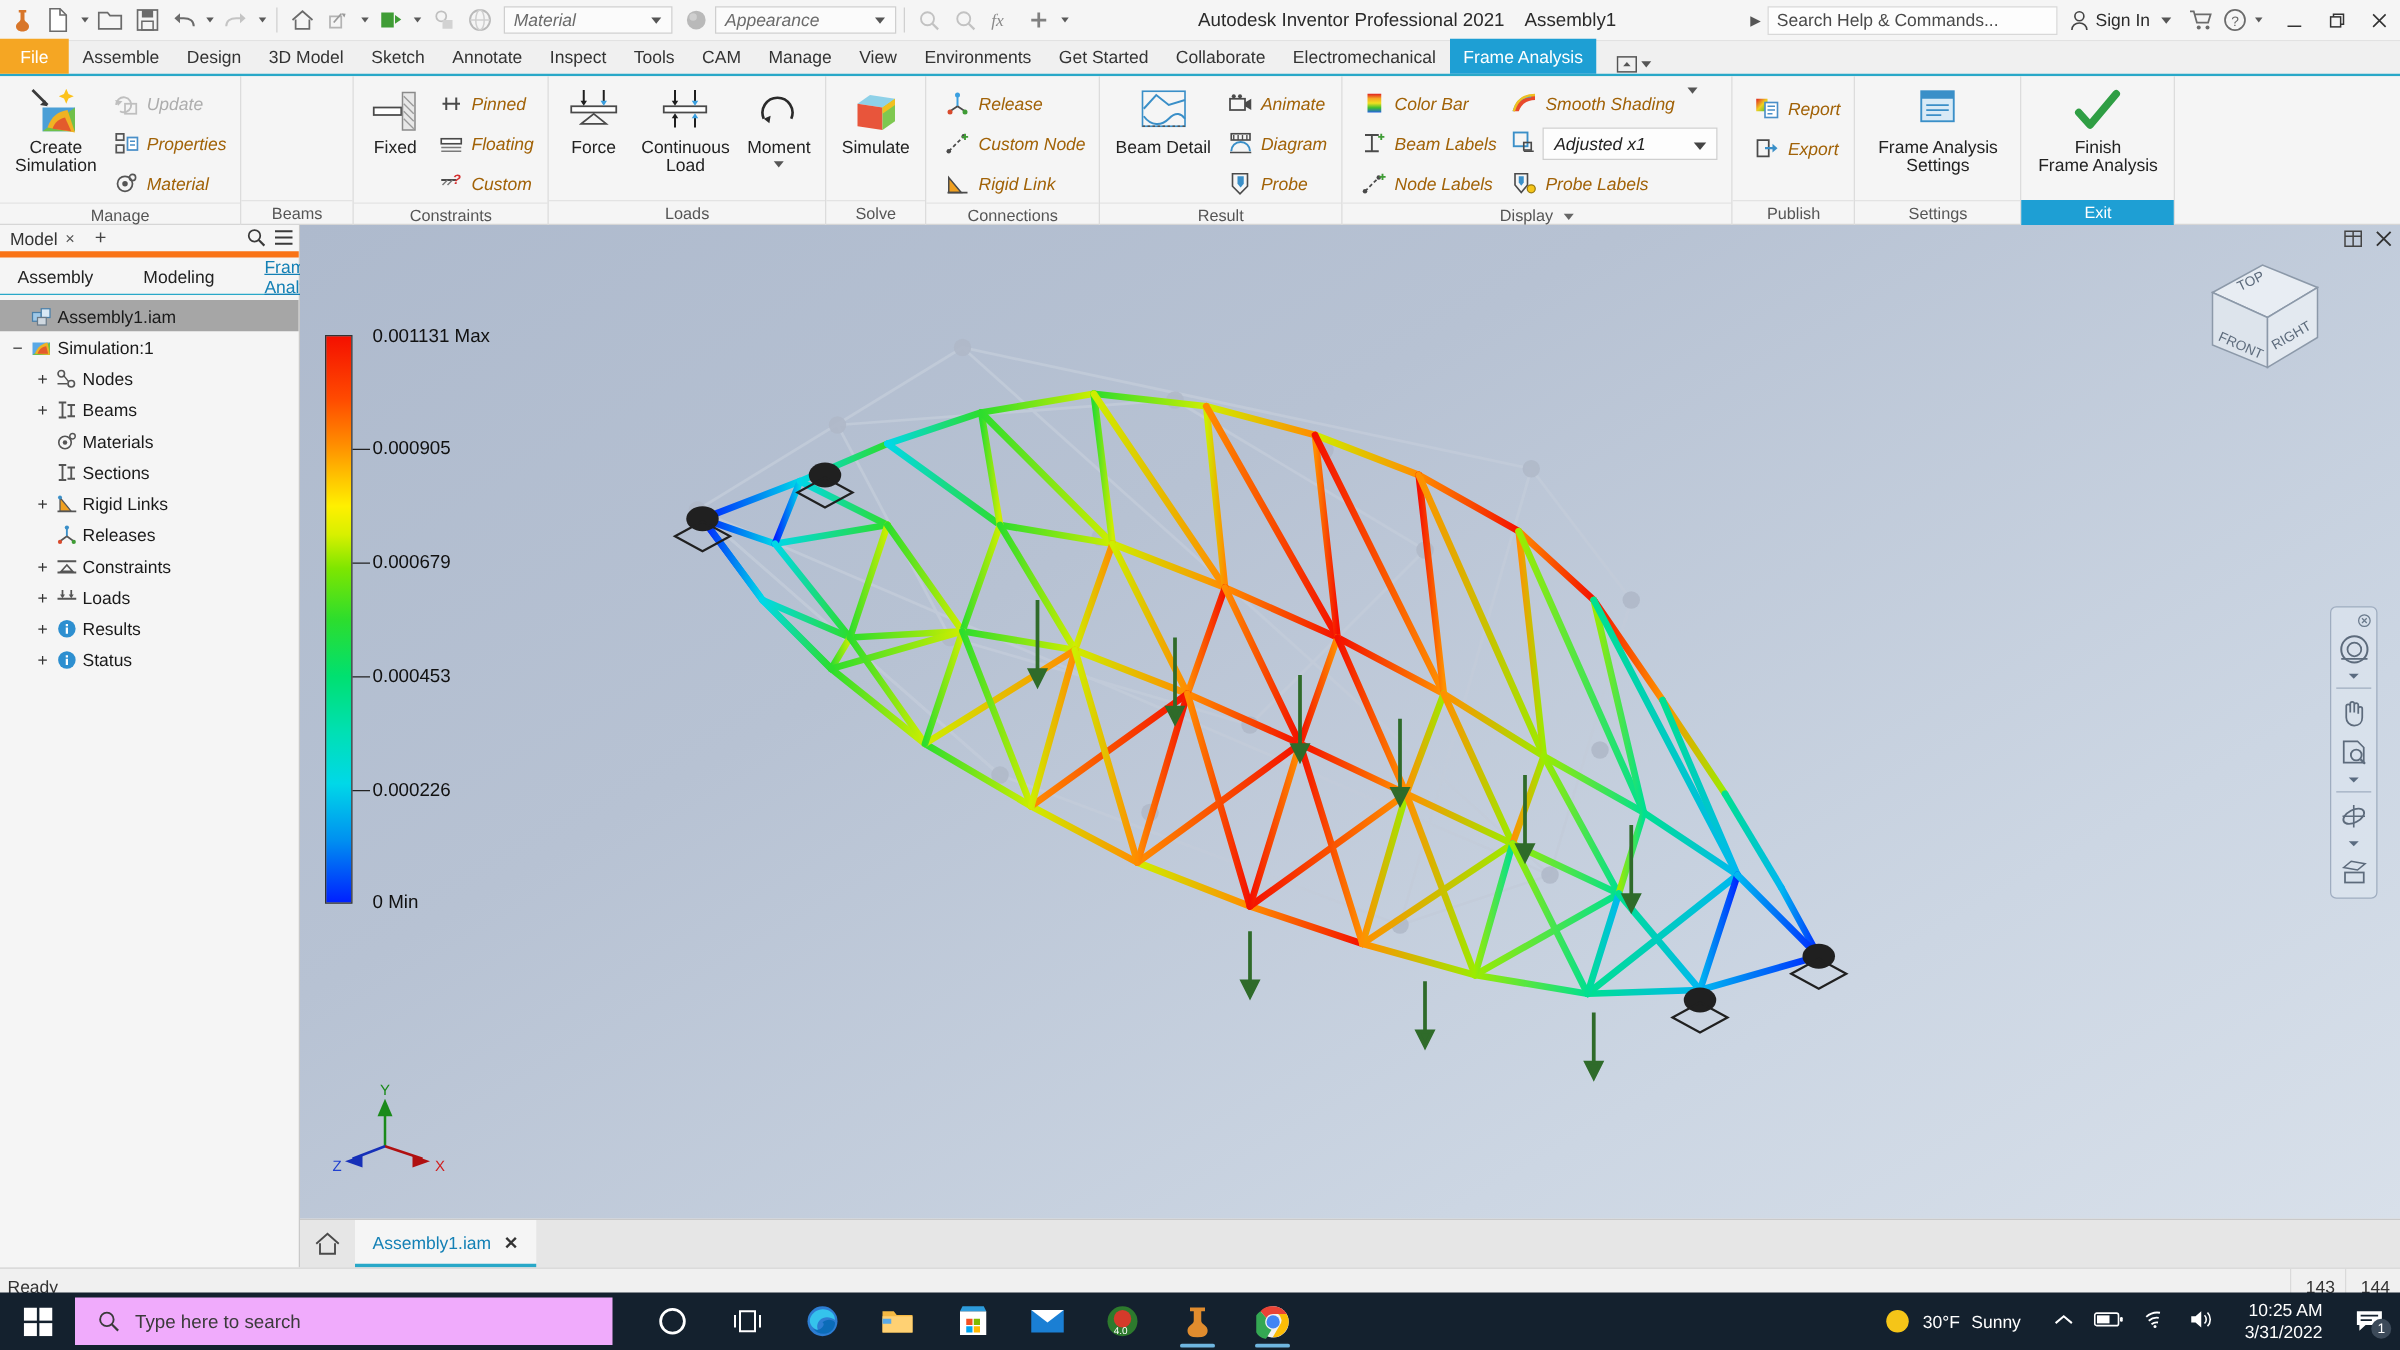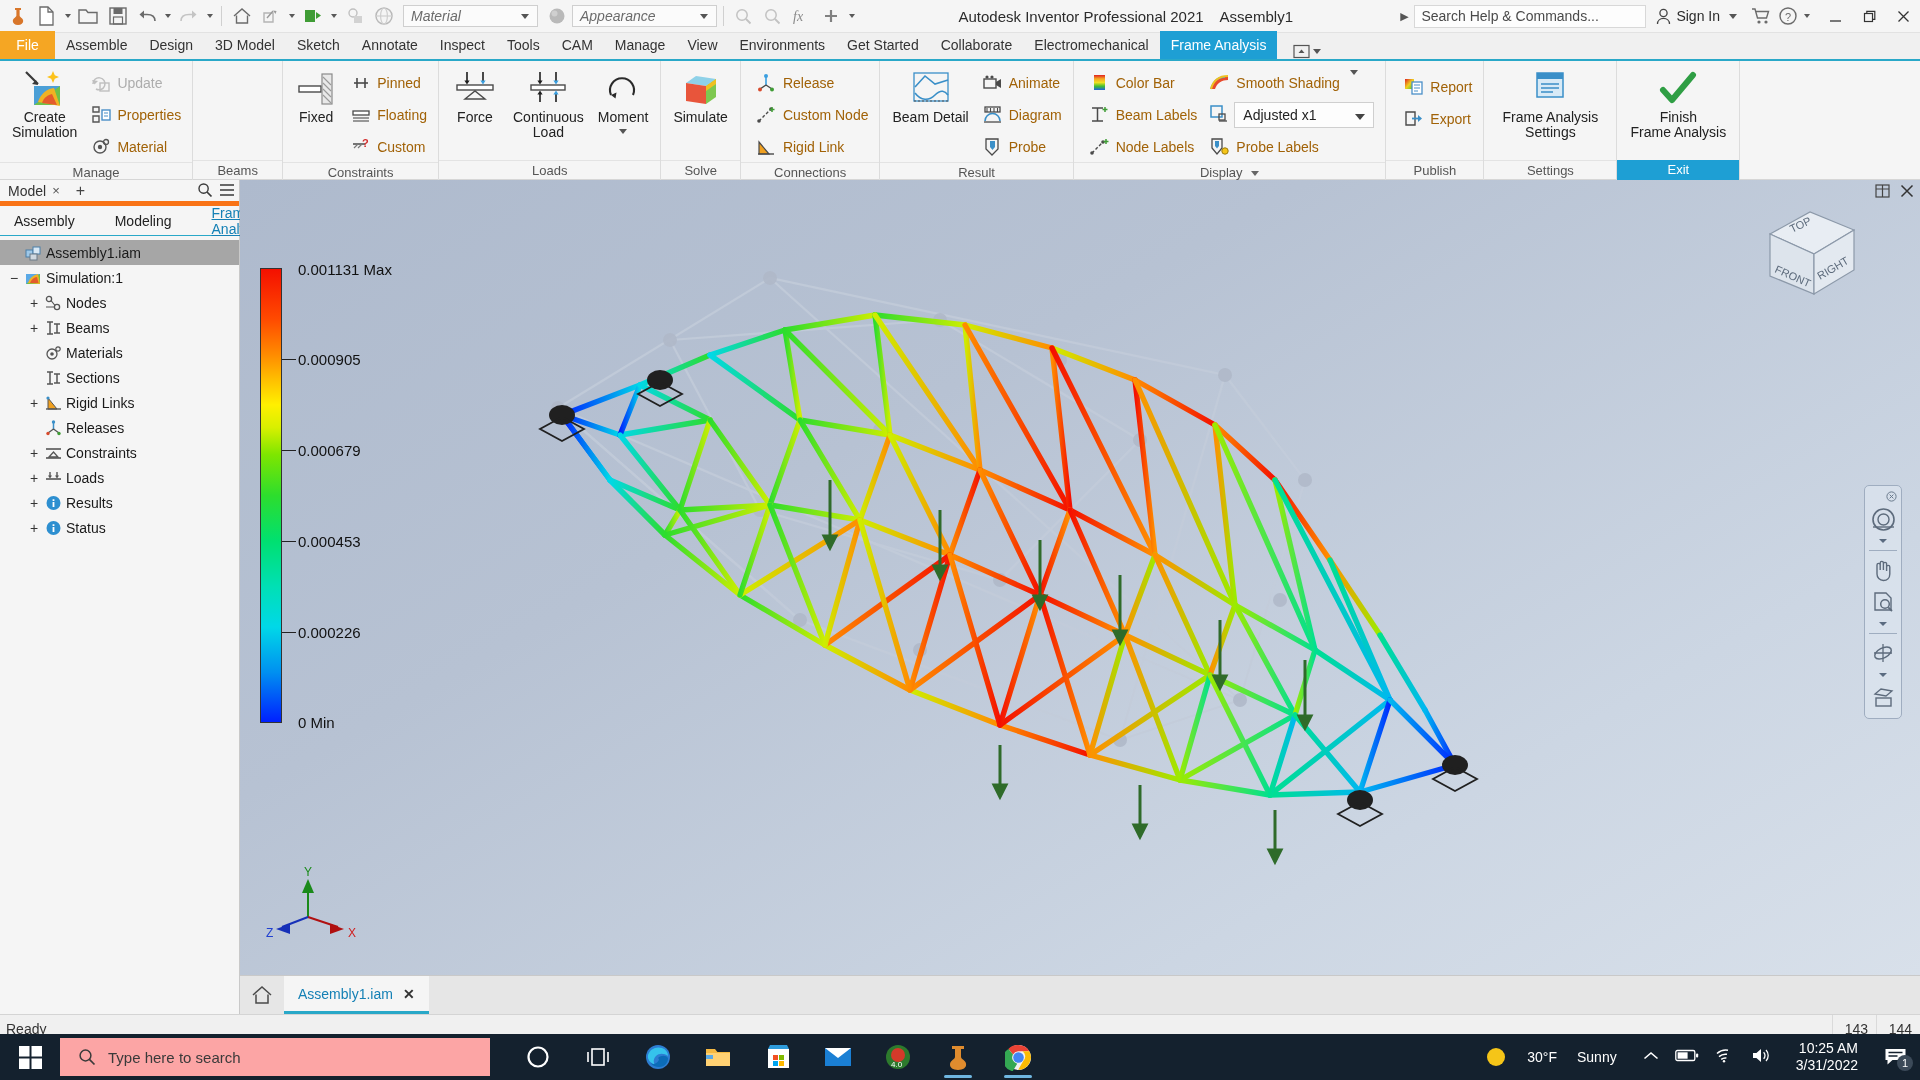--- a/index.html
+++ b/index.html
@@ -89,21 +89,21 @@
   .panel .ptitle {
     height:20px; line-height:20px; text-align:center; font-size:13px; color:#555;
     border-top:1px solid #e3e3e3;
   }
   .bigbtn {
     display:flex; flex-direction:column; align-items:center; justify-content:flex-start;
     width:auto; min-width:54px; padding:3px 6px 0 6px; font-size:14px; color:#222; text-align:center;
     line-height:15px;
   }
   .bigbtn .ic { height:42px; display:flex; align-items:center; justify-content:center; }
-  .smallcol { display:flex; flex-direction:column; gap:1px; padding-top:2px;}
+  .smallcol { display:flex; flex-direction:column; gap:1px; padding-top:2px;font-style:italic;}
   .smallbtn {
     display:flex; align-items:center; gap:6px; height:31px; padding:0 5px;
     font-size:14px; color:#a16207; white-space:nowrap;
   }
   .smallbtn.dis { color:#adadad; }
   .smallbtn .ic { width:21px; height:21px; display:flex; align-items:center; justify-content:center; flex:0 0 21px;}
   .dd::after {
     content:""; margin-left:4px; border-left:4px solid transparent;
     border-right:4px solid transparent; border-top:5px solid #555;
   }
@@ -215,31 +215,31 @@
     padding-right:8px; border-left:1px solid #dadada;
   }
 
   
   .taskbar {
     position:absolute; top:1034px; left:0; width:1920px; height:46px;
     background:#14212e; display:flex; align-items:center;
   }
   .start { width:60px; height:46px; display:flex; align-items:center; justify-content:center; }
   .tsearch {
-    width:430px; height:38px; background:#fca5a5; display:flex; align-items:center;
+    width:430px; height:38px; background:#f0abfc; display:flex; align-items:center;
     gap:12px; padding-left:18px; font-size:15px; color:#3a3a3a;
   }
   .tkicons { display:flex; align-items:center; gap:0; margin-left:18px;}
   .tkicon { width:60px; height:46px; display:flex; align-items:center; justify-content:center; position:relative;}
   .tkicon.run::after {
     content:""; position:absolute; bottom:2px; left:50%; transform:translateX(-50%);
     width:28px; height:3px; background:#6fb6e0; border-radius:2px;
   }
   .tray { margin-left:auto; display:flex; align-items:center; gap:0; color:#fff; font-size:14px; }
-  .weather { display:flex; align-items:center; gap:20px; padding:0 14px;}
+  .weather { display:flex; align-items:center; gap:9px; padding:0 14px;}
   .traybtns { display:flex; align-items:center; gap:16px; padding:0 12px;}
   .clock { display:flex; flex-direction:column; align-items:flex-end; line-height:17px; padding:0 12px; font-size:14px;}
   .notif { width:50px; height:46px; display:flex; align-items:center; justify-content:center; position:relative;}
   .notif .badge {
     position:absolute; right:7px; bottom:9px; width:16px; height:16px; border-radius:50%;
     background:#3c4a59; color:#fff; font-size:11px; display:flex; align-items:center; justify-content:center;
   }
 </style>
 </head>
 <body>

